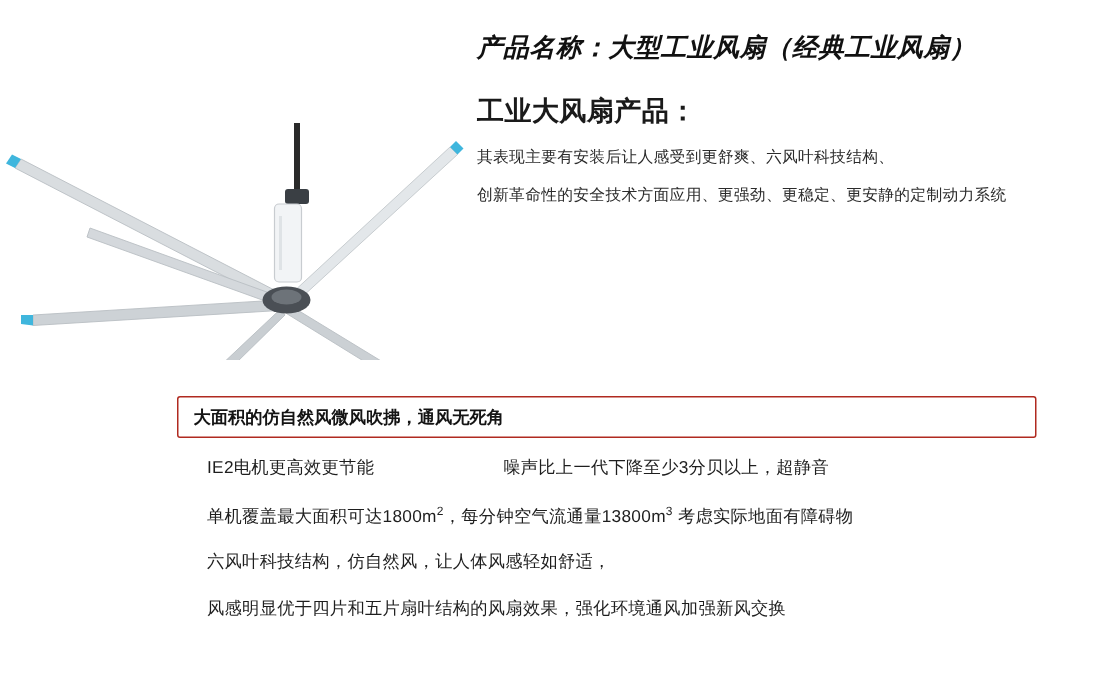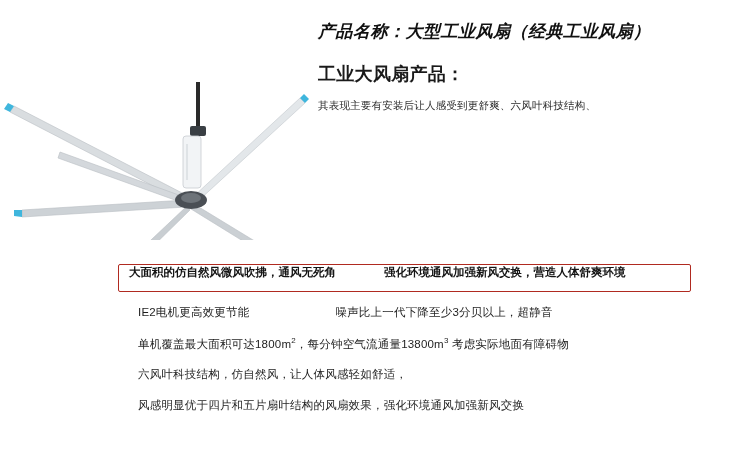--- a/index.html
+++ b/index.html
@@ -79,23 +79,23 @@
     background: #ffffff;
     box-sizing: border-box;
   }
   .highlight-inner {
     position: absolute;
     left: 0;
     top: 0;
     width: 100%;
     height: 100%;
     display: flex;
+    align-items: center;
     padding-left: 10px;
     box-sizing: border-box;
-    gap: 24px;
   }
   .highlight-text-1 {
     font-size: 11.5px;
     font-weight: bold;
     color: #141414;
     white-space: nowrap;
   }
   .highlight-text-2 {
     font-size: 11.5px;
     font-weight: bold;
@@ -169,26 +169,26 @@
       <g>
         <ellipse cx="191" cy="160" rx="16" ry="9" fill="#4a4f55"></ellipse>
         <ellipse cx="191" cy="158" rx="10" ry="5" fill="#6d7379"></ellipse>
       </g>
     </svg>
   </div>
 
   <div class="intro-block">
     <div class="intro-heading">工业大风扇产品：</div>
     <div class="intro-line">其表现主要有安装后让人感受到更舒爽、六风叶科技结构、</div>
+    <div class="intro-line">创新革命性的安全技术方面应用、更强劲、更稳定、更安静的定制动力系统</div>
   </div>
 
   <div class="highlight-bar">
     <div class="highlight-inner">
       <span class="highlight-text-1">大面积的仿自然风微风吹拂，通风无死角</span>
-      <span class="highlight-text-2">强化环境通风加强新风交换，营造人体舒爽环境</span>
     </div>
   </div>
 
   <div class="spec-panel">
     <div class="spec-line">
       <span>IE2电机更高效更节能</span><span class="gap"></span><span>噪声比上一代下降至少3分贝以上，超静音</span>
     </div>
     <div class="spec-line">
       <span>单机覆盖最大面积可达1800m</span><sup>2</sup><span>，每分钟空气流通量13800m</span><sup>3</sup><span> 考虑实际地面有障碍物</span>
     </div>

